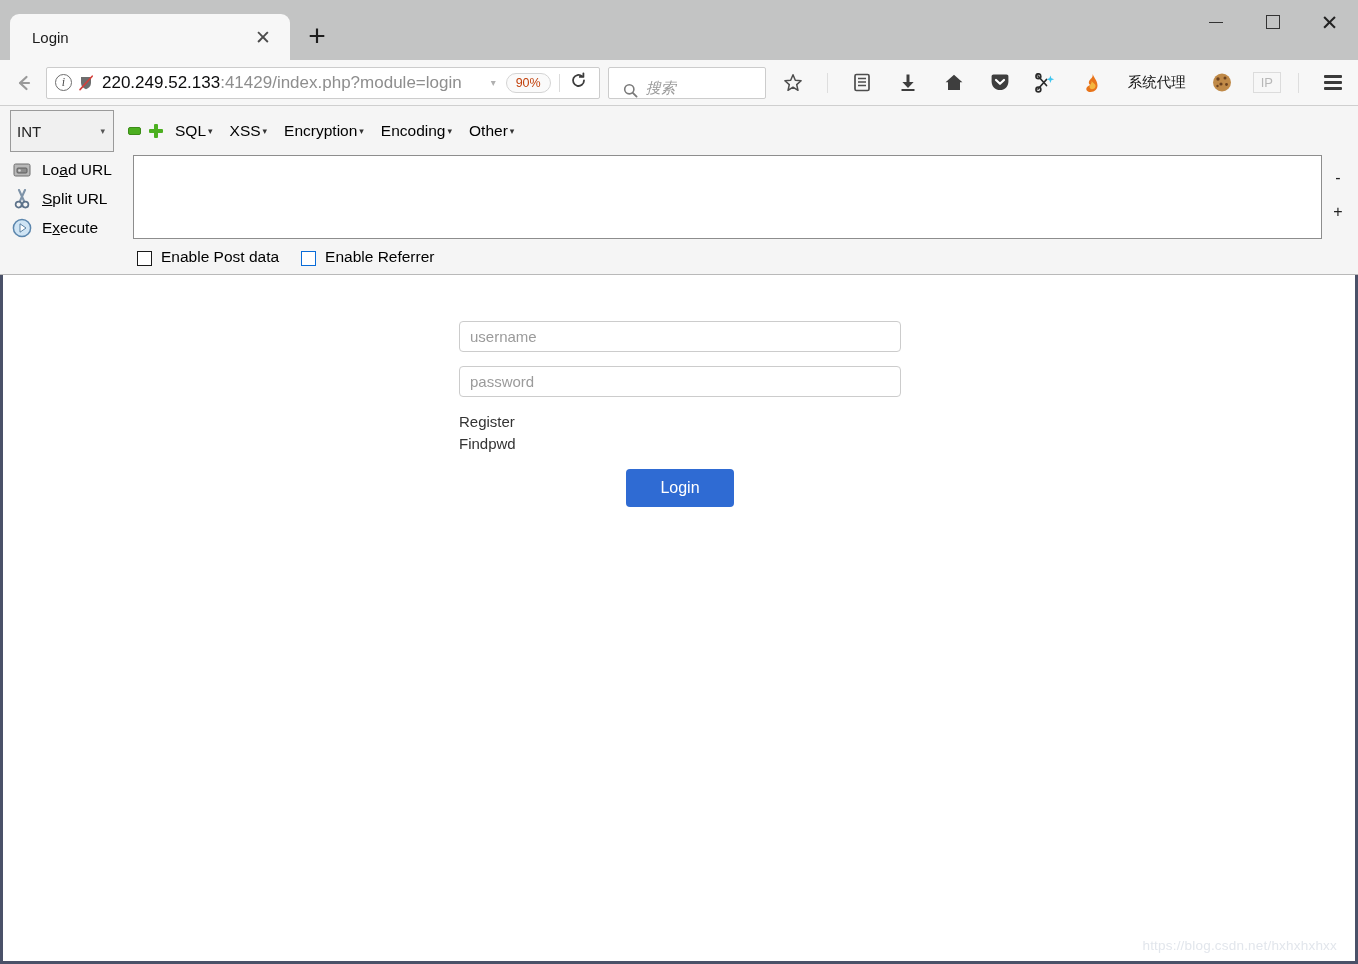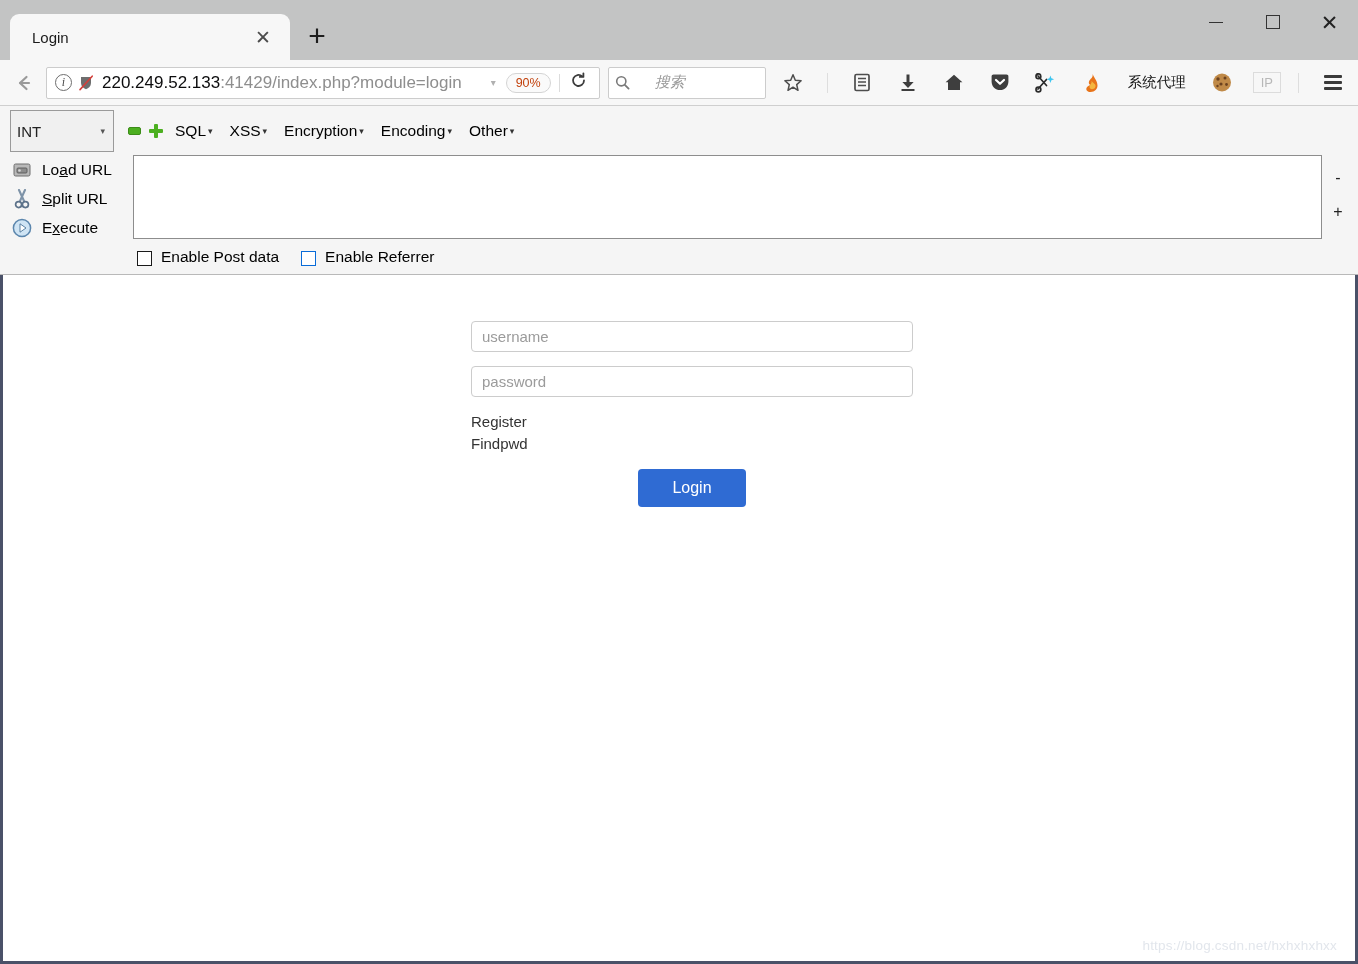--- a/index.html
+++ b/index.html
@@ -126,24 +126,23 @@
     padding: 2px 9px;
     margin-right: 8px;
     cursor: pointer;
   }
   .url-sep { width: 1px; height: 18px; background: #dcdcdc; margin-right: 4px; }
   .reload { font-size: 18px; color: #3c3c3c; padding: 0 6px; cursor: pointer; }
 
   .searchbox {
     width: 158px; height: 32px;
     background: #fff; border: 1px solid #ccc; border-radius: 2px;
-    display: flex; align-items: center;
-    padding: 0 6px;
+    display: flex; align-items: flex-end;
+    padding: 0 14px;
     margin-right: 10px;
-    gap: 17px;
   }
   .search-ph {
     font-size: 15px; color: #9a9a9a; font-style: italic;
     margin-left: 8px;
   }
   .tbicons { display: flex; align-items: center; gap: 12px; }
   .tbi {
     width: 34px; height: 34px;
     display: flex; align-items: center; justify-content: center;
     cursor: pointer;
@@ -254,21 +253,21 @@
     flex: 1;
     background: #ffffff;
     position: relative;
     overflow: hidden;
     border-left: 3px solid #4a5168;
     border-right: 3px solid #4a5168;
     border-bottom: 3px solid #4a5168;
   }
   .login-form {
     position: absolute;
-    left: 468px; top: 46px;
+    left: 456px; top: 46px;
     width: 442px;
   }
   .form-input {
     display: block;
     width: 442px; height: 31px;
     border: 1px solid #cccccc;
     border-radius: 4px;
     background: #fff;
     font-size: 15px;
     font-family: "Liberation Sans", sans-serif;

